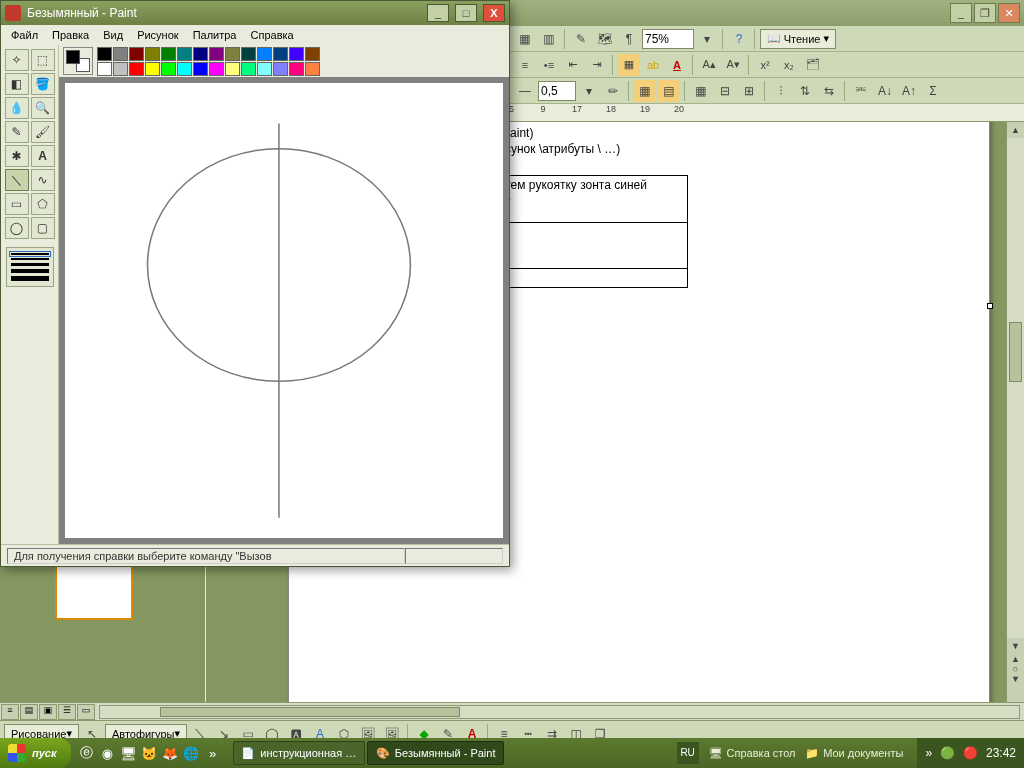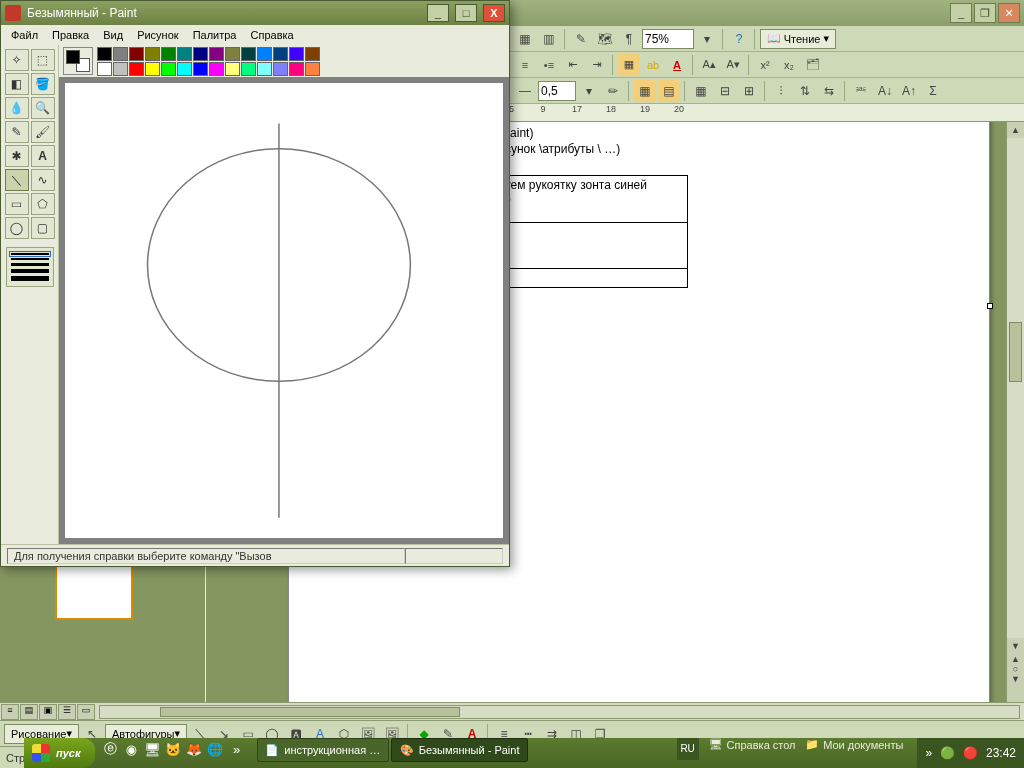--- a/index.html
+++ b/index.html
@@ -92,21 +92,21 @@
 
   .canvas-area{ flex:1; background:#808080; padding:4px; position:relative;}
   .canvas{ position:absolute; left:6px; top:6px; right:6px; bottom:6px; background:#fff;}
   .canvas svg{ width:100%; height:100%;}
 
   .paint-status{ height:22px; background:#e9ecdc; border-top:1px solid #b9c1a4; font-size:11px; padding:3px 6px; color:#333; display:flex;}
   .paint-status .cell{ border:1px inset #ccc; padding:1px 6px; height:16px; }
   .paint-status .cell:first-child{ flex:0 0 398px; }
 
   
-  .taskbar{ position:absolute; left:0; right:0; bottom:0; height:30px; background:linear-gradient(#5c7a2f,#4a6625); display:flex; align-items:flex-start; color:#fff; font-size:11px;margin-left:24px;}
+  .taskbar{ position:absolute; left:0; right:0; bottom:0; height:30px; background:linear-gradient(#5c7a2f,#4a6625); display:flex; align-items:center; color:#fff; font-size:11px;}
   .start{ height:30px; padding:0 14px 0 8px; background:linear-gradient(#7ba51c,#4f7a10); border-radius:0 12px 12px 0; display:flex; align-items:center; gap:6px; font-style:italic; font-weight:bold;}
   .start .logo{ width:18px; height:18px; background:conic-gradient(#e33 0 25%, #3a3 0 50%, #35e 0 75%, #ed3 0 100%); border-radius:3px;}
   .ql{ display:flex; gap:1px; padding:0 6px;}
   .ql .q{ width:20px; height:22px; display:flex; align-items:center; justify-content:center; font-size:13px;}
   .tasks{ display:flex; gap:2px; flex:1; padding:0 4px;}
   .task{ height:24px; padding:0 8px; border:1px solid #2f4418; background:#49652a; display:flex; align-items:center; gap:5px; border-radius:2px; max-width:170px; overflow:hidden; white-space:nowrap;}
   .task.active{ background:#2f491a; border-color:#1f3010;}
   .lang{ width:22px; height:22px; background:#3a5520; text-align:center; line-height:22px; font-size:10px;}
   .tray{ display:flex; align-items:center; gap:8px; padding:0 8px; background:#3a5520; height:30px; margin-left:4px;}
   .tray .t{ font-size:12px;}

